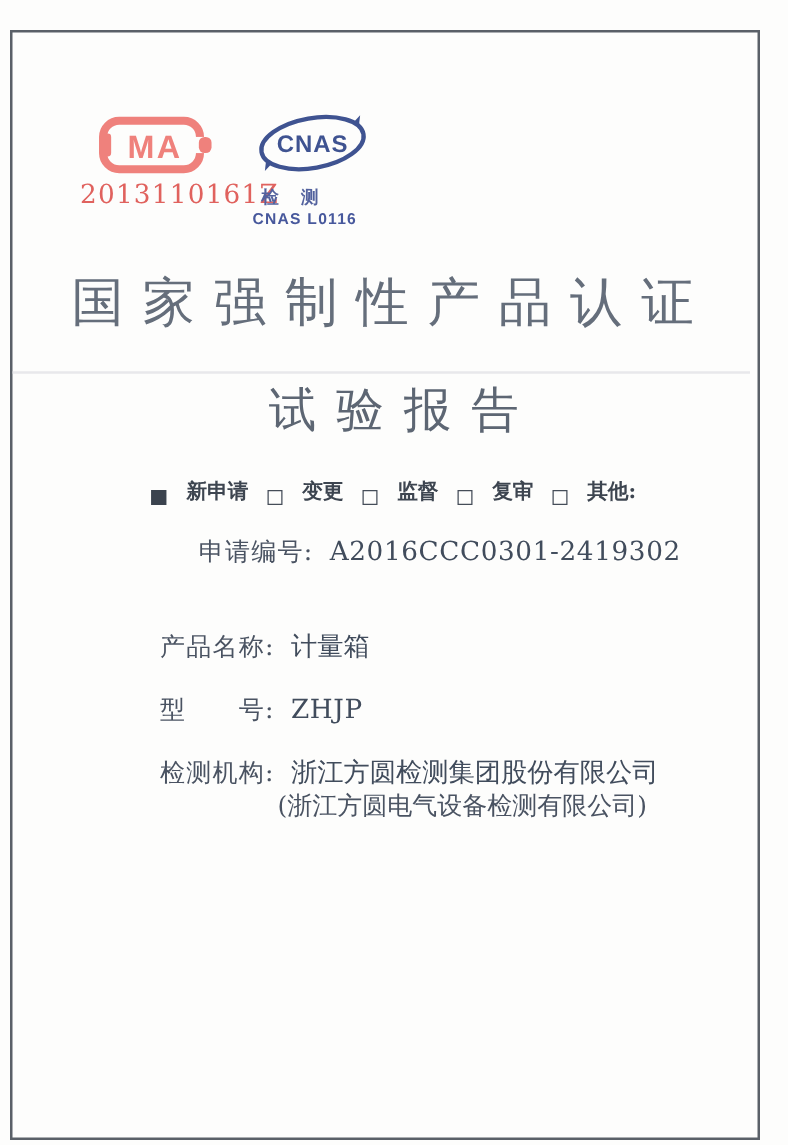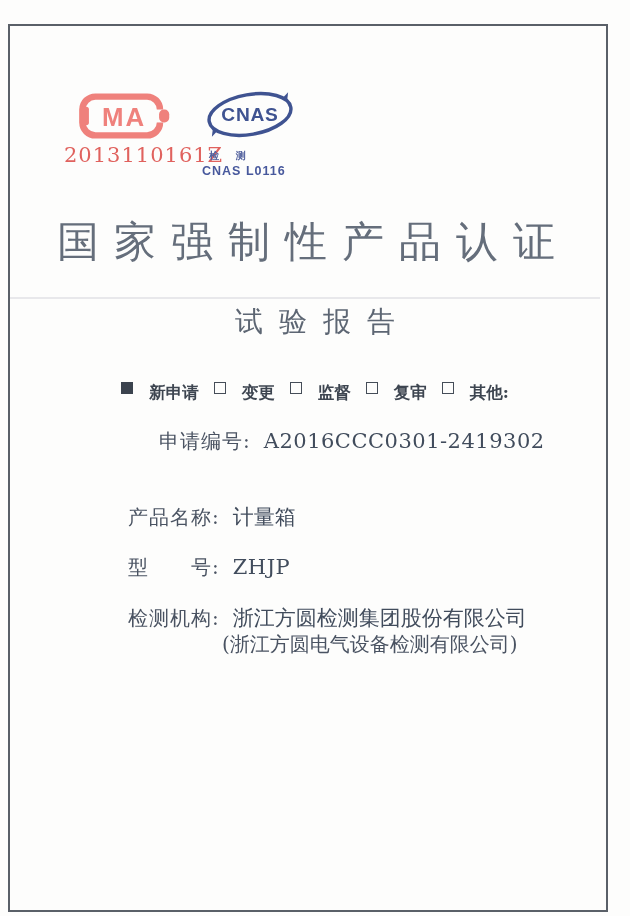--- a/index.html
+++ b/index.html
@@ -35,50 +35,50 @@
   .cma-block{position:absolute;left:64px;top:92px;width:120px;text-align:center;}
   .cma-svg{width:94px;height:48px;display:block;margin:0 auto;}
   .cma-serial{
     margin-top:3px;
     font-size:21px;color:#e0625e;letter-spacing:1px;
     font-family:"DejaVu Serif","Liberation Serif",serif;
   }
   .cnas-block{position:absolute;left:202px;top:86px;width:96px;text-align:left;}
   .cnas-svg{width:92px;height:60px;display:block;margin:0 auto;}
   .cnas-cn{
-    margin-top:3px;font-size:10px;color:#53629e;letter-spacing:7px;
+    margin-top:3px;font-size:14px;color:#53629e;letter-spacing:7px;
     font-family:"Liberation Sans","DejaVu Sans",sans-serif;font-weight:bold;
     padding-left:7px;
   }
   .cnas-code{
     margin-top:1px;font-size:12.5px;color:#47589c;letter-spacing:1px;
     font-family:"Liberation Sans","DejaVu Sans",sans-serif;font-weight:bold;
   }
   
   .title-1{
     position:absolute;left:0;top:214px;width:612px;
     text-align:center;
     font-size:42px;color:#656e7b;
     letter-spacing:15px;text-indent:15px;
     white-space:nowrap;
   }
   .title-2{
     position:absolute;left:0;top:303px;width:630px;
     text-align:center;
-    font-size:28px;color:#5d6673;
+    font-size:38px;color:#5d6673;
     letter-spacing:16px;text-indent:16px;
     white-space:nowrap;
   }
   
   .type-row{
     position:absolute;left:0;top:382px;width:630px;
     display:flex;justify-content:center;align-items:center;gap:15px;
     font-size:16.5px;color:#3d4550;font-weight:bold;
   }
-  .type-opt{display:flex;align-items:flex-start;gap:14px;}
+  .type-opt{display:flex;align-items:flex-end;gap:14px;}
   .cb{
     width:12px;height:12px;border:1.5px solid #454d58;
     display:inline-block;box-sizing:border-box;margin-right:2px;
   }
   .cb.filled{background:#3b434e;border-color:#3b434e;}
   
   .field{
     position:absolute;left:128px;white-space:nowrap;
     font-size:20px;color:#4a5362;
   }

